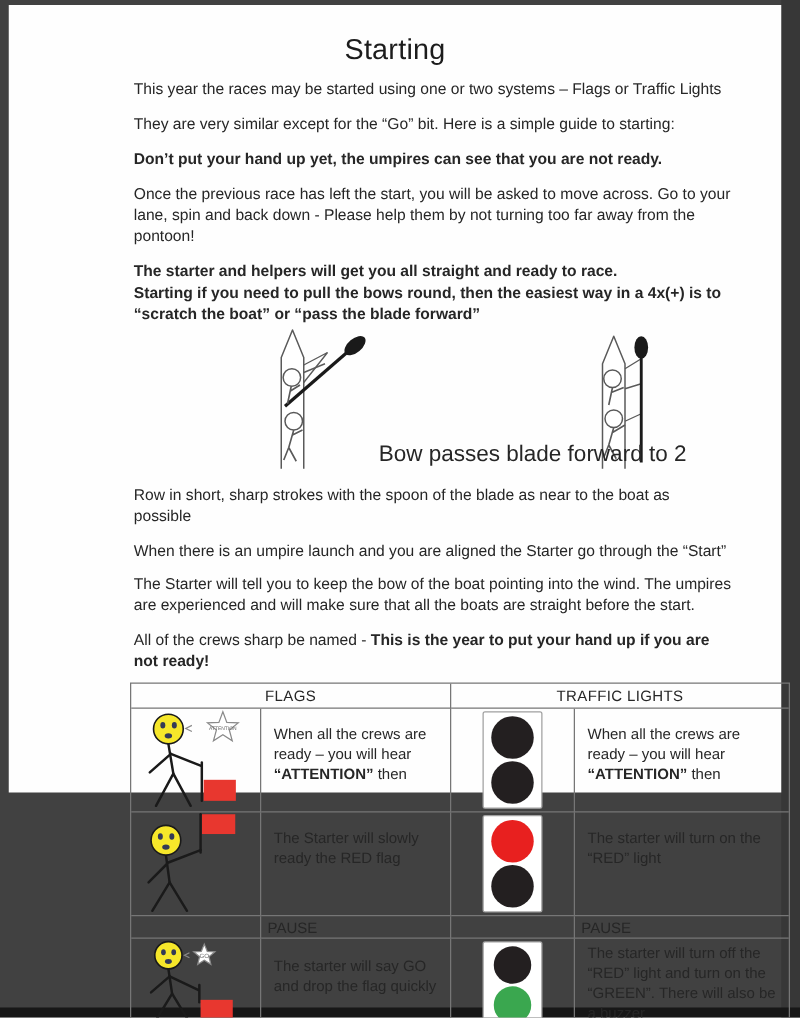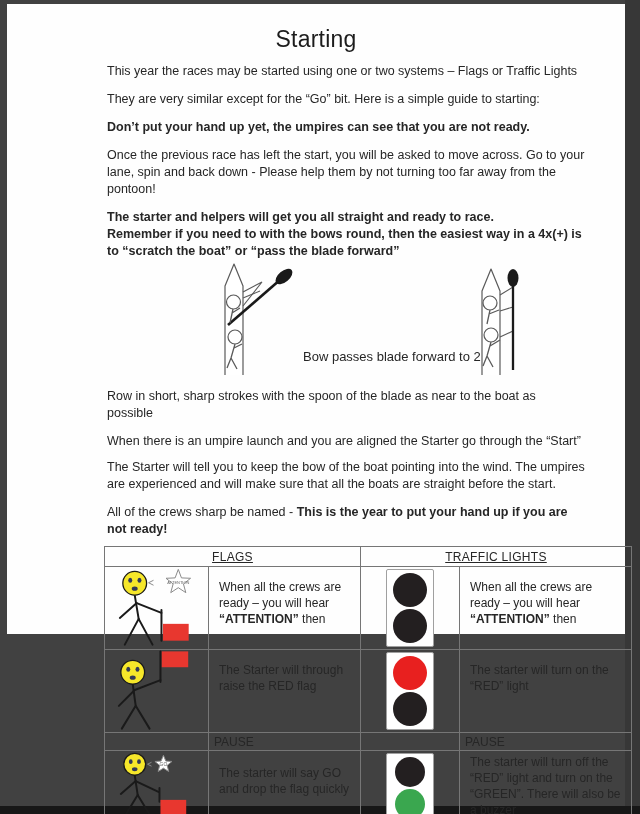--- a/index.html
+++ b/index.html
@@ -17,34 +17,34 @@
     margin:22px 0 10px 0;text-align:center;
     font-size:23px;font-weight:400;color:#1c1c1c;letter-spacing:0.2px;
   }
   p.para{font-size:12.5px;line-height:17px;margin:0 0 11px 0;}
   p.para.tight{margin-bottom:2px;font-weight:bold;}
   .bold{font-weight:bold;}
   .blockline{display:block;}
   .diagram{position:relative;height:118px;margin:2px 0 8px 0;}
   .boat-left{position:absolute;left:108px;top:0;}
   .boat-right{position:absolute;left:368px;top:5px;}
-  .diagram-caption{position:absolute;left:196px;bottom:16px;font-size:13px;}
+  .diagram-caption{position:absolute;left:196px;bottom:6px;font-size:18px;}
   
   .tbl{
     display:grid;
     grid-template-columns:104px 152px 99px 171px;
     grid-template-rows:20px 83px 83px 18px 72px;
     width:526px;border:1px solid #767676;margin-left:-3px;
     font-size:12px;line-height:16px;
   }
   .cell{border-right:1px solid #767676;border-bottom:1px solid #767676;overflow:hidden;}
   .cell.lastcol{border-right:none;}
   .cell.lastrow{border-bottom:none;}
   .cell.hdr{grid-column:span 2;text-align:left;font-size:12px;
-    display:flex;align-items:center;justify-content:center;letter-spacing:0.3px;text-decoration:underline;}
+    display:flex;align-items:center;justify-content:center;letter-spacing:0.3px;}
   .cell.txt{padding:12px 10px 3px 10px;}
   .cell.txt.r3f{padding-top:14px;}
   .cell.txt.r3l{padding:3px 8px 0 10px;}
   .cell.pause{padding:1px 0 0 5px;display:flex;align-items:center;}
   .cell.figc{display:flex;align-items:flex-start;justify-content:center;}
   .cell.lightc{display:flex;align-items:flex-start;justify-content:center;}
   .tl-box{
     width:46px;margin-top:2px;background:#fff;border:1px solid #a0a0a0;border-radius:2px;
     display:flex;flex-direction:column;align-items:center;gap:2px;padding:3px 0;
   }
@@ -62,21 +62,21 @@
 <div class="page">
   <h1 class="title">Starting</h1>
   <div class="content">
 
     <p class="para">This year the races may be started using one or two systems – Flags or Traffic Lights</p>
     <p class="para">They are very similar except for the “Go” bit. Here is a simple guide to starting:</p>
     <p class="para bold">Don’t put your hand up yet, the umpires can see that you are not ready.</p>
     <p class="para">Once the previous race has left the start, you will be asked to move across. Go to your lane, spin and back down - Please help them by not turning too far away from the pontoon!</p>
     <p class="para tight">
       <span class="blockline">The starter and helpers will get you all straight and ready to race.</span>
-      <span class="blockline">Remember if you need to with the bows round, then the easiest way in a 4x(+) is to “scratch the boat” or “pass the blade forward”</span>
+      <span class="blockline">Starting if you need to pull the bows round, then the easiest way in a 4x(+) is to “scratch the boat” or “pass the blade forward”</span>
     </p>
 
     <div class="diagram">
 
       <svg class="boat-left" width="150" height="115" viewBox="0 0 150 115">
         <path d="M10,113 L10,24 L19,2 L28,24 L28,113" fill="#ffffff" stroke="#5a5a5a" stroke-width="1.2" stroke-linejoin="round"></path>
         <path d="M28,30 L47,20 L28,44" fill="none" stroke="#5a5a5a" stroke-width="1.1"></path>
         <path d="M28,36 L45,29" fill="none" stroke="#5a5a5a" stroke-width="1.1"></path>
         <path d="M13,63 L66,17" stroke="#1a1a1a" stroke-width="2.6" fill="none"></path>
         <ellipse cx="69" cy="14.5" rx="10" ry="5.5" transform="rotate(-40 69 14.5)" fill="#1a1a1a"></ellipse>
@@ -152,21 +152,21 @@
             <path d="M30,40 L56,30"></path>
             <path d="M29,41 L14,56"></path>
             <path d="M31,56 L17,79 M31,56 L45,79"></path>
           </g>
           <circle cx="28" cy="22" r="12" stroke="#1a1a1a" stroke-width="1.3" fill="#f6e72a"></circle>
           <ellipse cx="23.5" cy="19" rx="2" ry="2.6" fill="#333a56"></ellipse>
           <ellipse cx="32.8" cy="19" rx="2" ry="2.6" fill="#333a56"></ellipse>
           <ellipse cx="28" cy="27.5" rx="3" ry="2.1" fill="#333a56"></ellipse>
         </svg>
       </div>
-      <div class="cell txt">The Starter will through raise the RED flag</div>
+      <div class="cell txt">The Starter will slowly ready the RED flag</div>
       <div class="cell lightc">
         <div class="tl-box">
           <div class="lamp" style="background-color: rgb(232, 32, 31);"></div>
           <div class="lamp" style="background-color: rgb(35, 31, 32);"></div>
         </div>
       </div>
       <div class="cell txt lastcol">The starter will turn on the “RED” light</div>
 
       <div class="cell"></div>
       <div class="cell pause">PAUSE</div>

